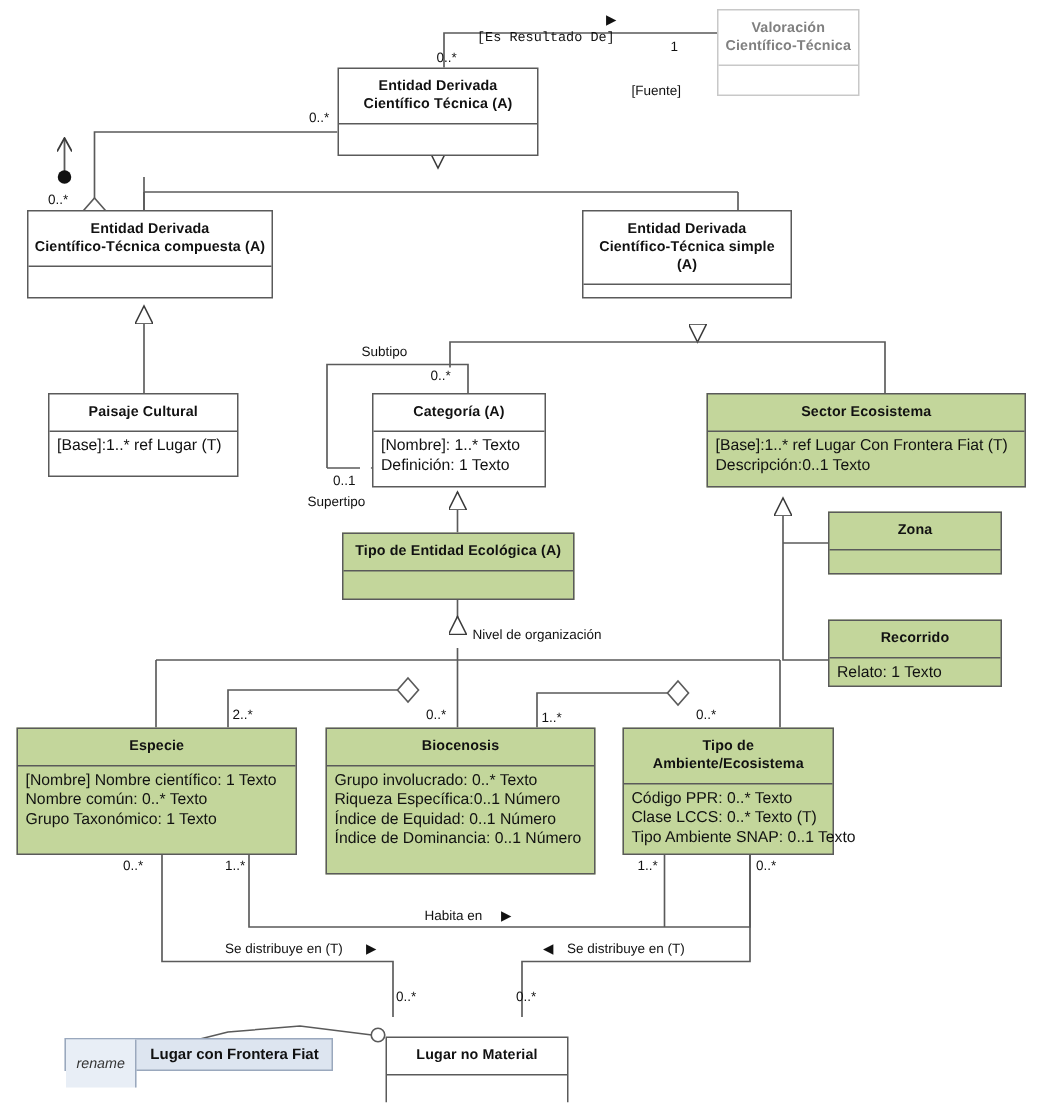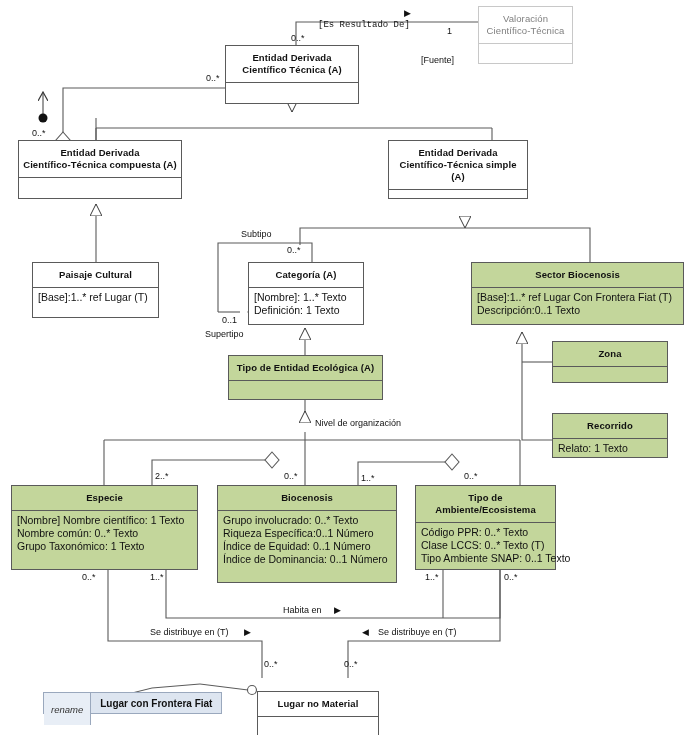--- a/index.html
+++ b/index.html
@@ -33,21 +33,21 @@
   .uml.ghost{ border:1px solid #c8c8c8; background:#ffffff; }
   .uml .title{
     font-weight:bold;
     font-size:9.5px;
     text-align:center;
     padding:6px 3px 6px 3px;
     line-height:12px;
     color:#111111;
     letter-spacing:0.1px;
   }
-  .uml.ghost .title{ font-weight:normal; color:#808080; }
+  .uml.ghost .title{ font-weight:bold; color:#808080; }
   .uml .sep{ border-top:1px solid #5a5a5a; }
   .uml.ghost .sep{ border-top:1px solid #c8c8c8; }
   .uml .attrs{
     font-size:10.5px;
     line-height:13px;
     padding:3px 5px 4px 5px;
     color:#111111;
     white-space:pre;
   }
   .uml .attrs.empty{ min-height:22px; }
@@ -231,21 +231,21 @@
   <div class="uml" style="left:248px; top:262px; width:116px; height:63px;">
     <div class="title">
       <div>Categoría (A)</div>
     </div>
     <div class="attrs sep">[Nombre]: 1..* Texto
 Definición: 1 Texto</div>
   </div>
 
   <div class="uml green" style="left:471px; top:262px; width:213px; height:63px;">
     <div class="title">
-      <div>Sector Biocenosis</div>
+      <div>Sector Ecosistema</div>
     </div>
     <div class="attrs sep">[Base]:1..* ref Lugar Con Frontera Fiat (T)
 Descripción:0..1 Texto</div>
   </div>
 
   <div class="uml green" style="left:552px; top:341px; width:116px; height:42px;">
     <div class="title">
       <div>Zona</div>
     </div>
     <div class="attrs empty sep"></div>

